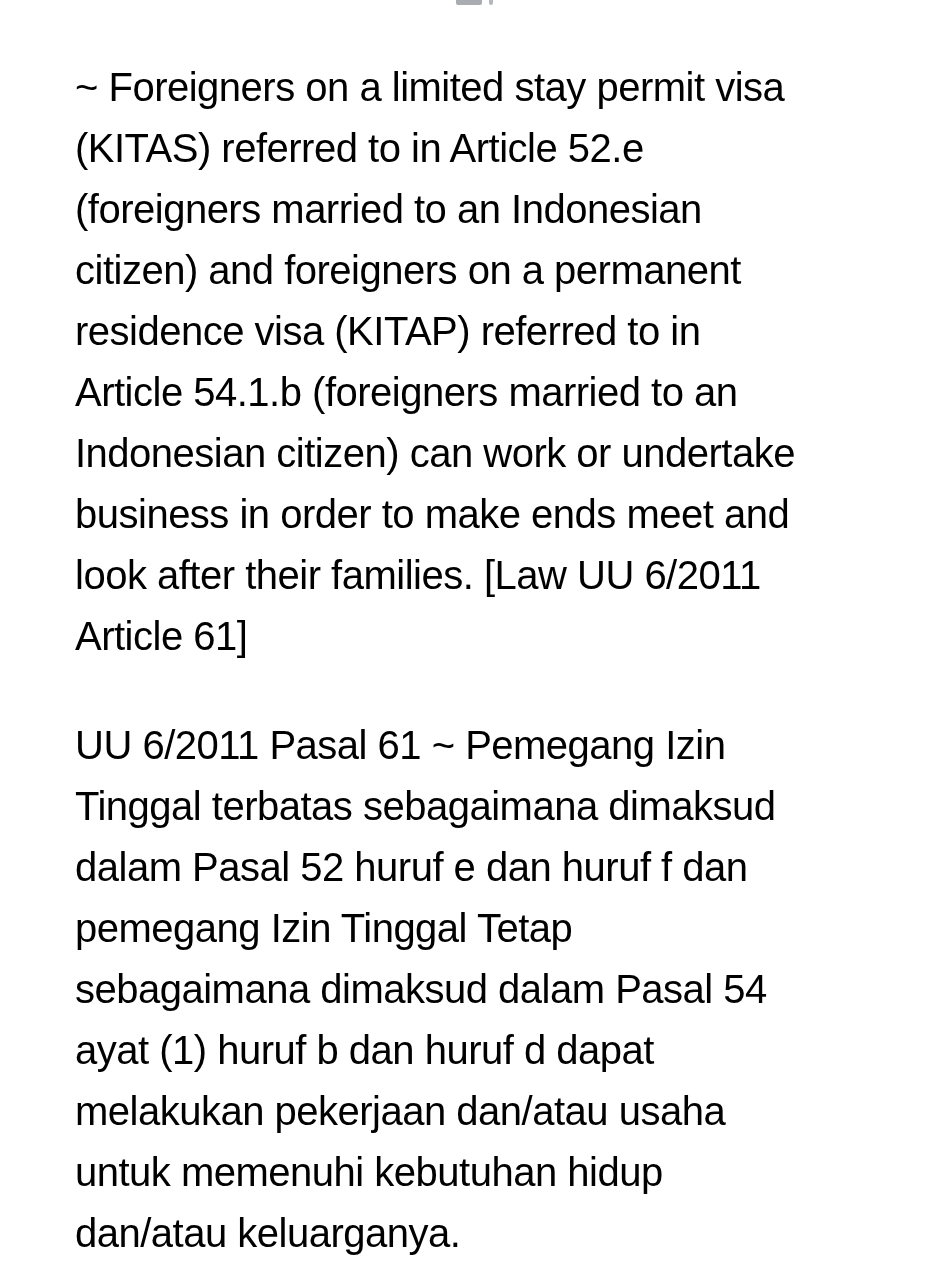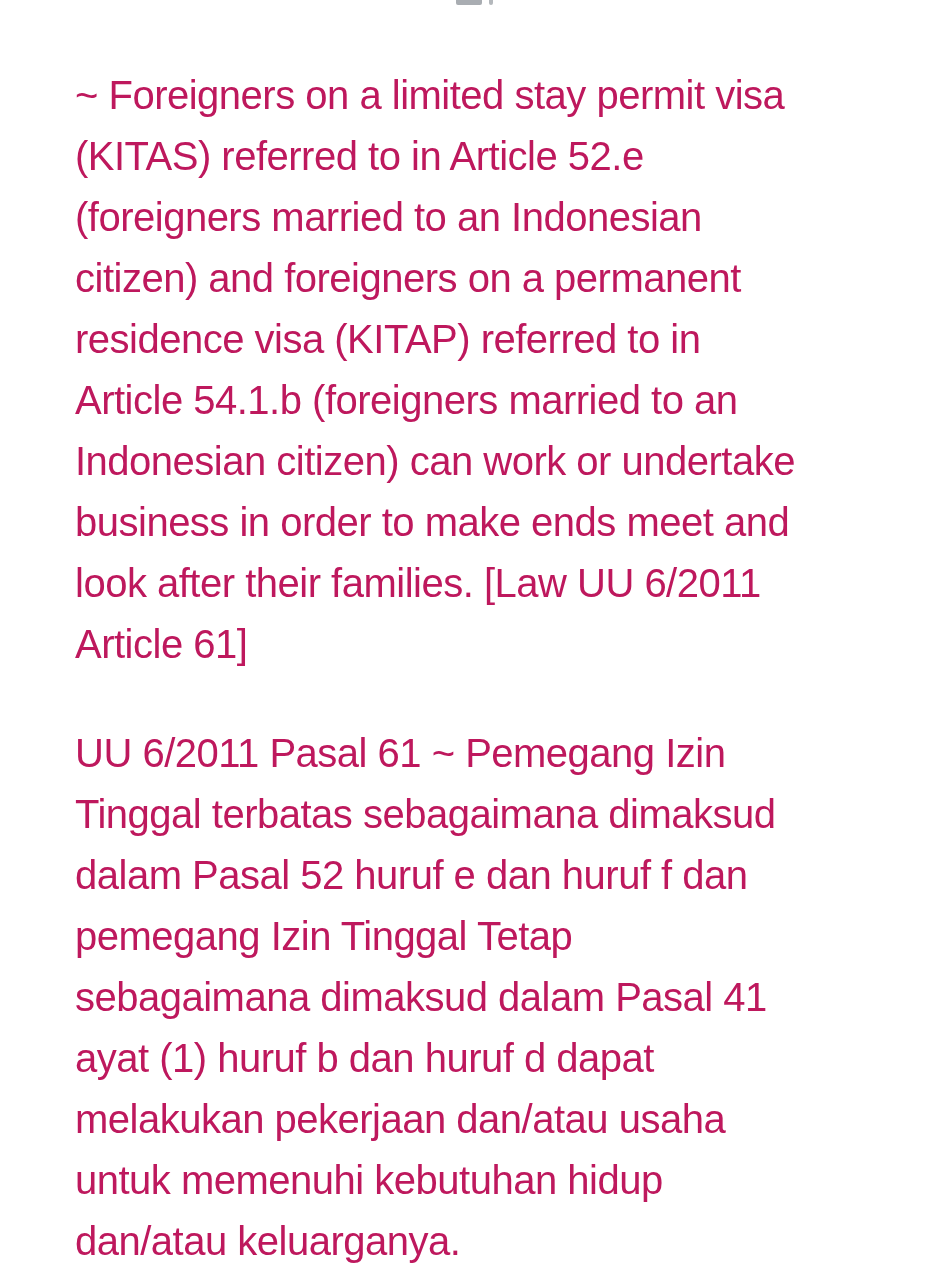--- a/index.html
+++ b/index.html
@@ -57,35 +57,35 @@
   }
 </style>
 </head>
 <body style="background: rgb(255, 255, 255);">
 
 <div class="page">
 
   <span class="fragment-bar" style="background: rgb(169, 173, 178);"></span>
   <span class="fragment-dot"></span>
 
-  <div class="article-text" style="color: #be185d; margin-top: 8px;">
+  <div class="article-text" style="color: #000000;">
     <p>~ Foreigners on a limited stay permit visa
 (KITAS) referred to in Article 52.e
 (foreigners married to an Indonesian
 citizen) and foreigners on a permanent
 residence visa (KITAP) referred to in
 Article 54.1.b (foreigners married to an
 Indonesian citizen) can work or undertake
 business in order to make ends meet and
 look after their families. [Law UU 6/2011
 Article 61]</p>
     <p>UU 6/2011 Pasal 61 ~ Pemegang Izin
 Tinggal terbatas sebagaimana dimaksud
 dalam Pasal 52 huruf e dan huruf f dan
 pemegang Izin Tinggal Tetap
-sebagaimana dimaksud dalam Pasal 41
+sebagaimana dimaksud dalam Pasal 54
 ayat (1) huruf b dan huruf d dapat
 melakukan pekerjaan dan/atau usaha
 untuk memenuhi kebutuhan hidup
 dan/atau keluarganya.</p>
   </div>
 
 </div>
 
 </body></html>

